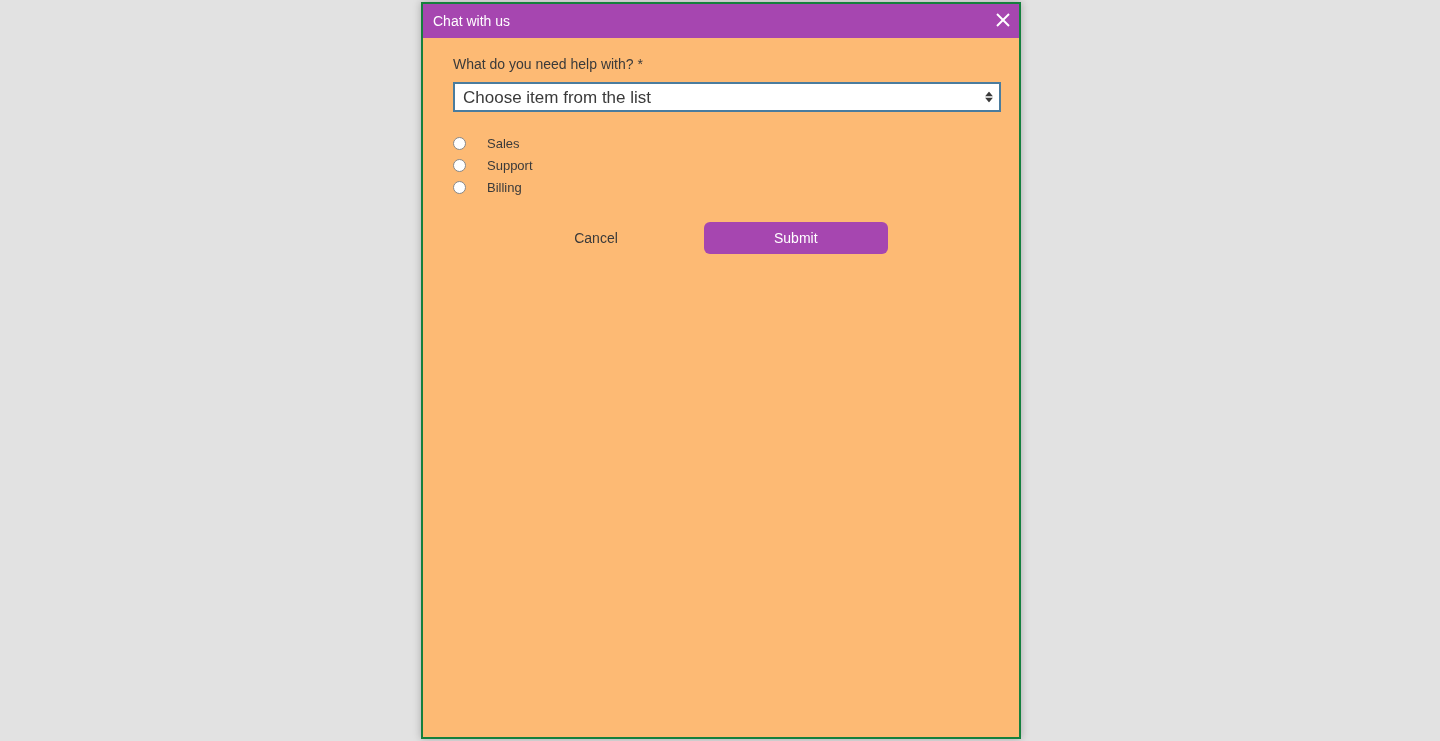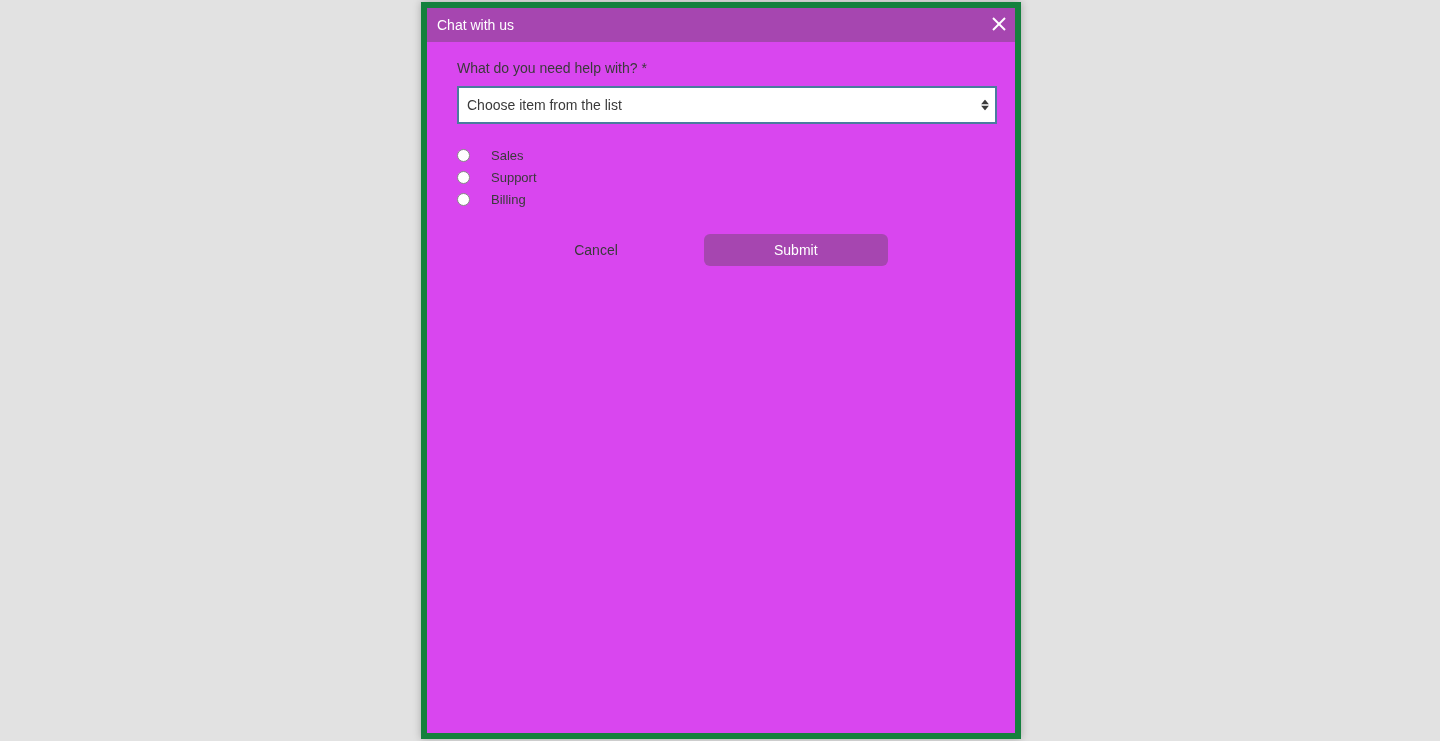--- a/index.html
+++ b/index.html
@@ -13,23 +13,23 @@
       width: 1440px;
       height: 741px;
       overflow: hidden;
     }
     .chat-window {
       position: absolute;
       left: 421px;
       top: 2px;
       width: 600px;
       height: 737px;
-      background: #d946ef;
+      background: #fdba74;
       box-shadow: 0 0 8px rgba(0,0,0,0.25);
-      border: 6px solid #15803d;
+      border: 2px solid #15803d;
       display: flex;
       flex-direction: column;
     }
     .chat-header {
       background: #a646b0;
       height: 34px;
       display: flex;
       align-items: center;
       padding: 0 6px 0 4px;
       color: #ffffff;
@@ -68,24 +68,24 @@
       font-size: 14px;
       color: #3a3a3a;
       display: block;
       margin-bottom: 10px;
     }
     .select-wrapper {
       position: relative;
     }
     .form-select {
       width: 100%;
-      height: 38px;
+      height: 30px;
       border: 2px solid #4a7c9e;
       background: #ffffff;
-      font-size: 14px;
+      font-size: 17px;
       color: #3a3a3a;
       padding: 0 28px 0 8px;
       appearance: none;
       -webkit-appearance: none;
       -moz-appearance: none;
       cursor: pointer;
       outline: none;
     }
     .select-arrows {
       position: absolute;

